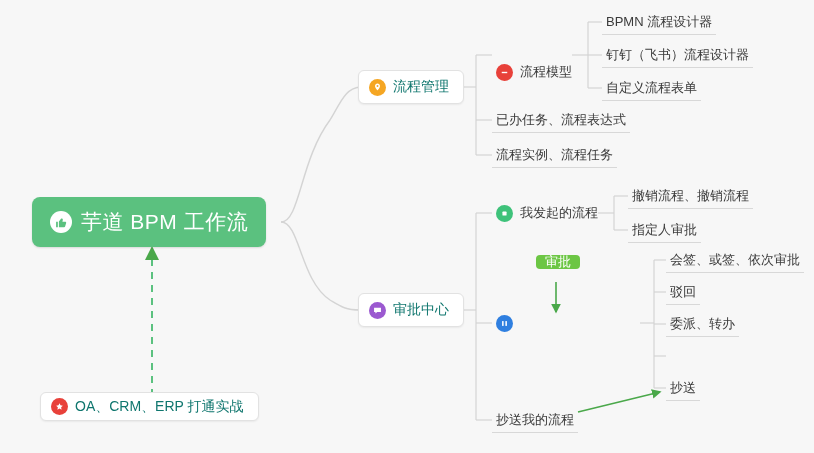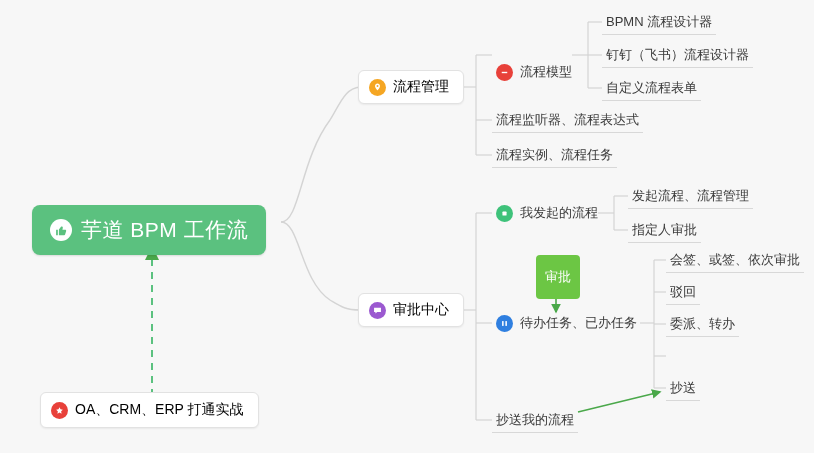--- a/index.html
+++ b/index.html
@@ -36,32 +36,31 @@
   }
   
   .root-node {
     background: #5bc17f;
     border-radius: 8px;
     color: #ffffff;
     font-size: 21px;
     padding: 0 18px;
     height: 50px;
     box-shadow: 0 1px 2px rgba(0,0,0,0.12);
-    margin-top: 8px;
   }
   .root-node .label { letter-spacing: 0.5px; }
   
   .card-node {
     background: #ffffff;
     border: 1px solid #e2e2e2;
     border-radius: 6px;
     height: 34px;
     padding: 0 14px 0 10px;
     font-size: 14px;
-    color: #000000;
+    color: #0f766e;
     box-shadow: 0 1px 2px rgba(0,0,0,0.06);
   }
   
   .text-node {
     font-size: 13px;
     color: #3b3b3b;
     height: 26px;
     padding: 0 4px 0 4px;
     border-bottom: 1px solid #d8d8d8;
   }
@@ -81,21 +80,21 @@
     width: 22px;
     height: 22px;
     margin-right: 9px;
   }
   
   .chip-node {
     background: #6cc644;
     color: #ffffff;
     border-radius: 4px;
     font-size: 13px;
-    height: 44px;
+    height: 14px;
     padding: 0 9px;
     justify-content: center;
   }
 </style>
 </head>
 <body>
 
 <div id="canvas">
 
   <svg class="links" viewBox="0 0 814 453">
@@ -183,21 +182,21 @@
     <span>BPMN 流程设计器</span>
   </div>
   <div class="node text-node" style="left:602px; top:42px;">
     <span>钉钉（飞书）流程设计器</span>
   </div>
   <div class="node text-node" style="left:602px; top:75px;">
     <span>自定义流程表单</span>
   </div>
 
   <div class="node text-node" style="left:492px; top:107px;">
-    <span>流程监听器、流程表达式</span>
+    <span>已办任务、流程表达式</span>
   </div>
   <div class="node text-node" style="left:492px; top:142px;">
     <span>流程实例、流程任务</span>
   </div>
 
   <div class="node card-node" style="left:358px; top:293px;">
     <span class="badge" style="background:#9b59d0;">
       <svg width="11" height="11" viewBox="0 0 16 16">
           <path d="M3 4h10v6H7.5L5 12.2V10H3z" fill="#ffffff"></path>
         </svg>
@@ -207,34 +206,33 @@
 
   <div class="node text-node" style="left:492px; top:200px; border-bottom:none;justify-content:center;">
     <span class="badge" style="background:#3ec27a;">
       <svg width="11" height="11" viewBox="0 0 16 16">
           <rect x="5" y="5" width="6" height="6" rx="1" fill="#ffffff"></rect>
         </svg>
     </span>
     <span>我发起的流程</span>
   </div>
   <div class="node text-node" style="left:628px; top:183px;">
-    <span>发起流程、流程管理</span>
+    <span>撤销流程、撤销流程</span>
   </div>
   <div class="node text-node" style="left:628px; top:217px;">
     <span>指定人审批</span>
   </div>
 
   <div class="node text-node" style="left:492px; top:310px; border-bottom:none;">
     <span class="badge" style="background:#2f7fe0;">
       <svg width="11" height="11" viewBox="0 0 16 16">
           <rect x="4.5" y="4.5" width="2.2" height="7" fill="#ffffff"></rect>
           <rect x="9.3" y="4.5" width="2.2" height="7" fill="#ffffff"></rect>
         </svg>
     </span>
-    <span>待办任务、已办任务</span>
   </div>
   <div class="node text-node" style="left:666px; top:247px;text-align:right;">
     <span>会签、或签、依次审批</span>
   </div>
   <div class="node text-node" style="left:666px; top:279px;">
     <span>驳回</span>
   </div>
   <div class="node text-node" style="left:666px; top:311px;">
     <span>委派、转办</span>
   </div>
@@ -243,21 +241,21 @@
   </div>
 
   <div class="node text-node" style="left:492px; top:407px;">
     <span>抄送我的流程</span>
   </div>
 
   <div class="node chip-node" style="left:536px; top:255px;">
     <span>审批</span>
   </div>
 
-  <div class="node card-node" style="left:40px; top:392px; height:36px;">
+  <div class="node card-node" style="left:40px; top:392px; height:29px;">
     <span class="badge" style="background:#e8413a;">
       <svg width="11" height="11" viewBox="0 0 16 16">
           <path d="M8 3.2l1.5 3.1 3.4.5-2.5 2.4.6 3.4L8 11l-3 1.6.6-3.4L3.1 6.8l3.4-.5z" fill="#ffffff"></path>
         </svg>
     </span>
     <span style="font-size:14px;">OA、CRM、ERP 打通实战</span>
   </div>
 
 </div>
 

